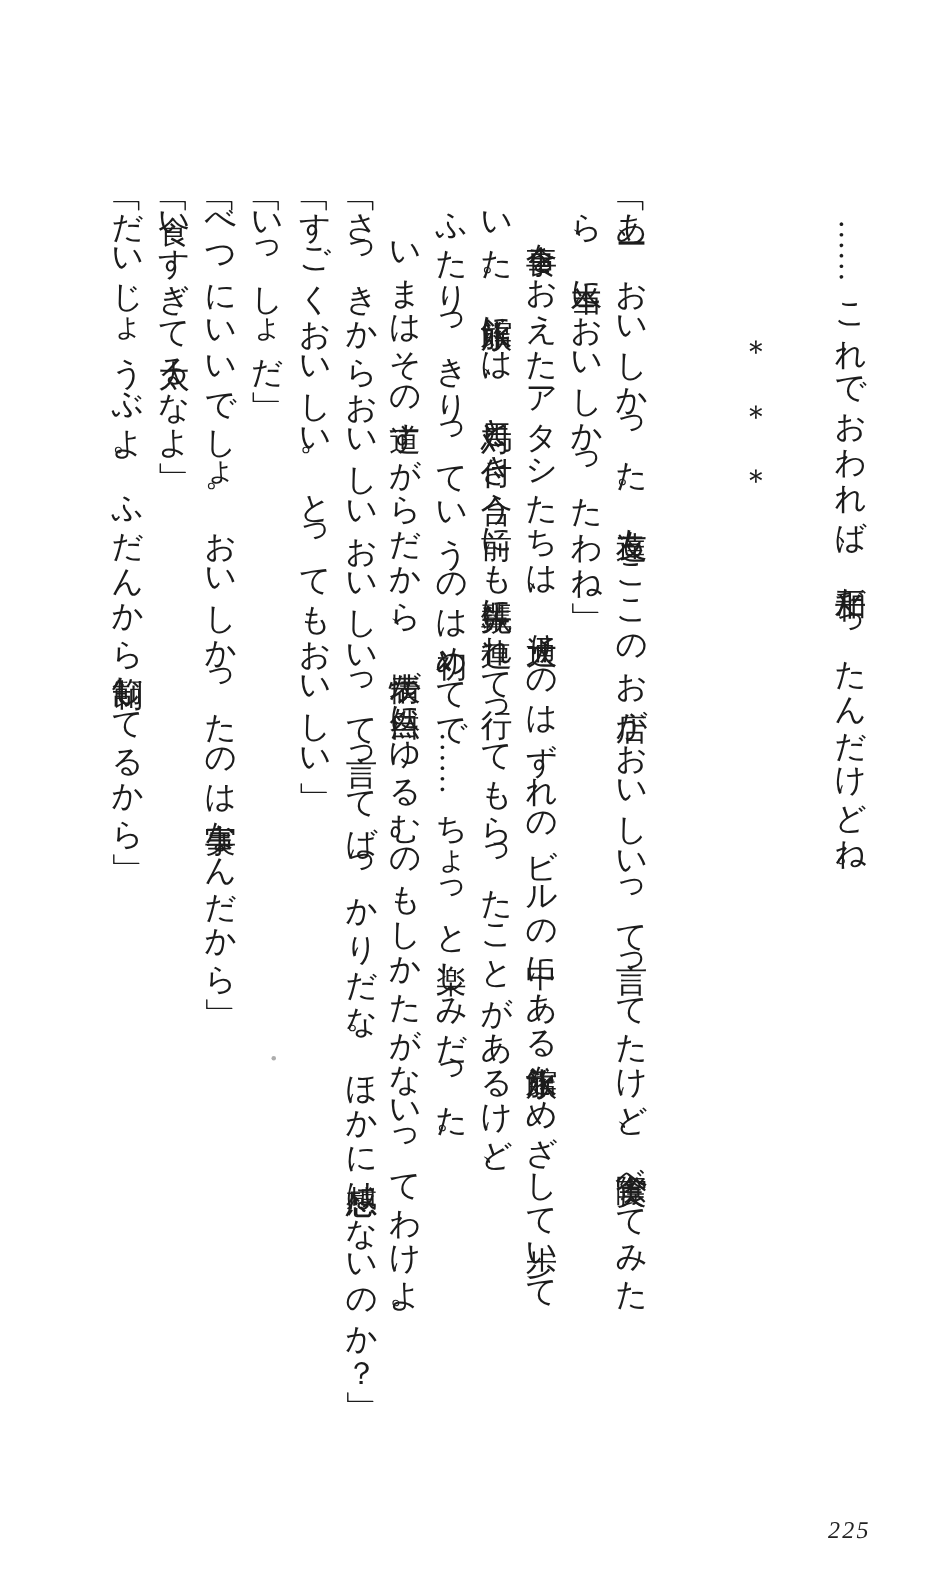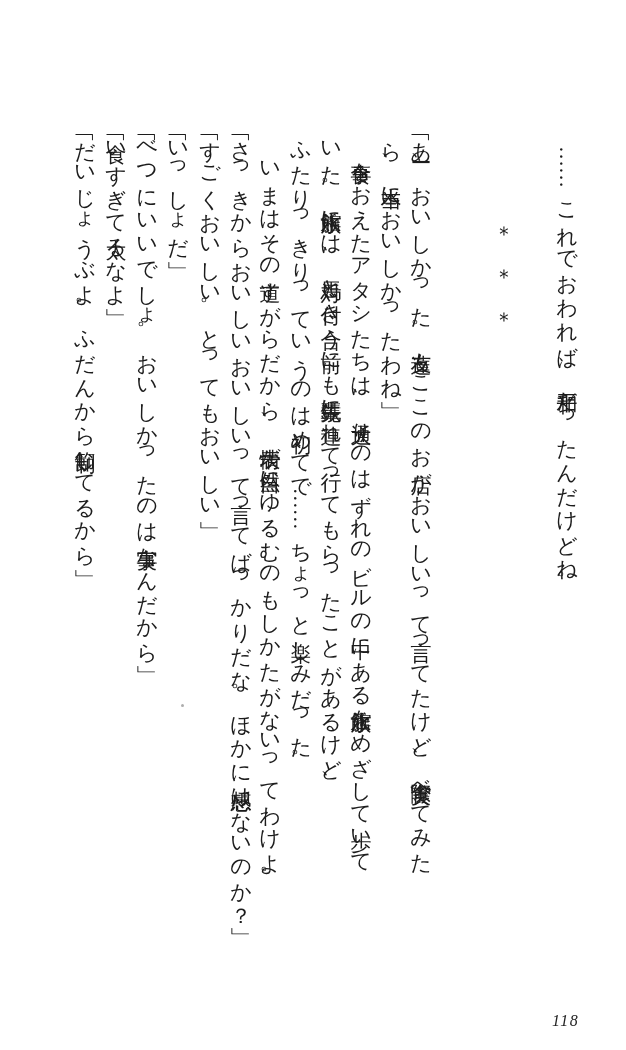--- a/index.html
+++ b/index.html
@@ -80,15 +80,15 @@
   <div class="vcol c08">いまはその道すがらだから、表情が自然にゆるむのもしかたがないってわけよ。</div>
   <div class="vcol c09">「さっきからおいしいおいしいって言ってばっかりだな。ほかに感想はないのか？」</div>
   <div class="vcol c10">「すごくおいしい。とってもおいしい」</div>
   <div class="vcol c11">「いっしょだ」</div>
   <div class="vcol c12">「べつにいいでしょ。おいしかったのは事実なんだから」</div>
   <div class="vcol c13">「食いすぎて太るなよ」</div>
   <div class="vcol c14">「だいじょうぶよ。ふだんから節制してるから」</div>
 
   <div class="speck"></div>
 
-  <div class="folio">118</div>
+  <div class="folio">225</div>
 
 </div>
 
 </body></html>

